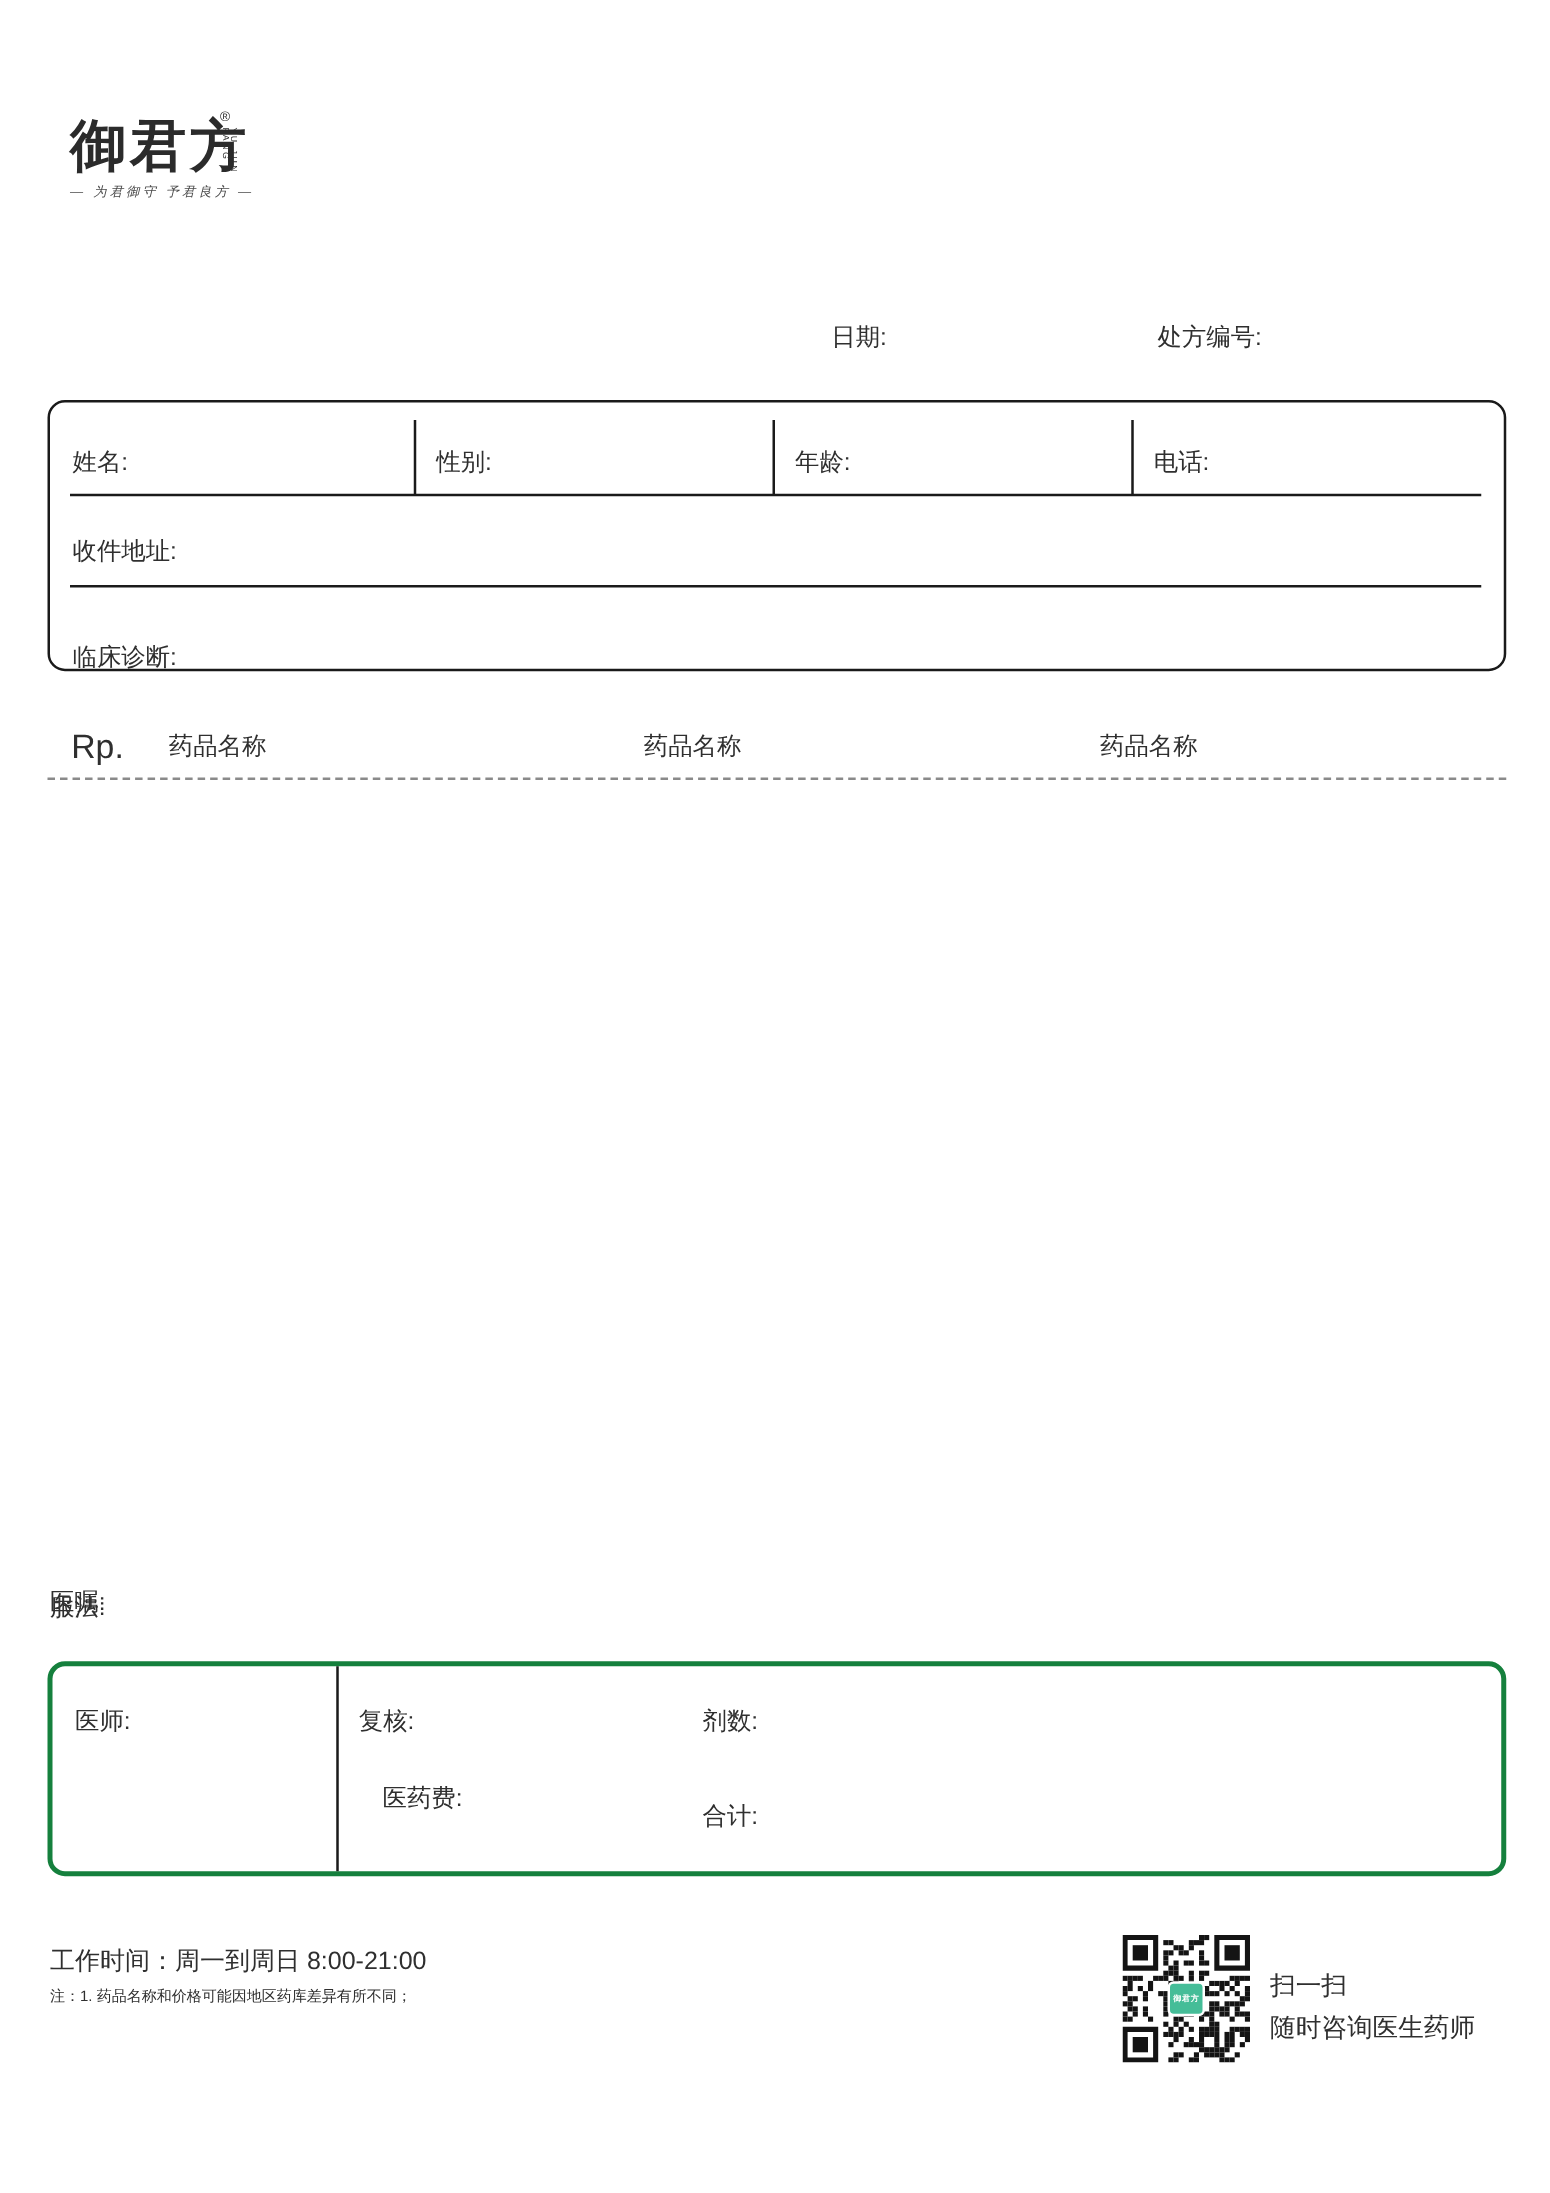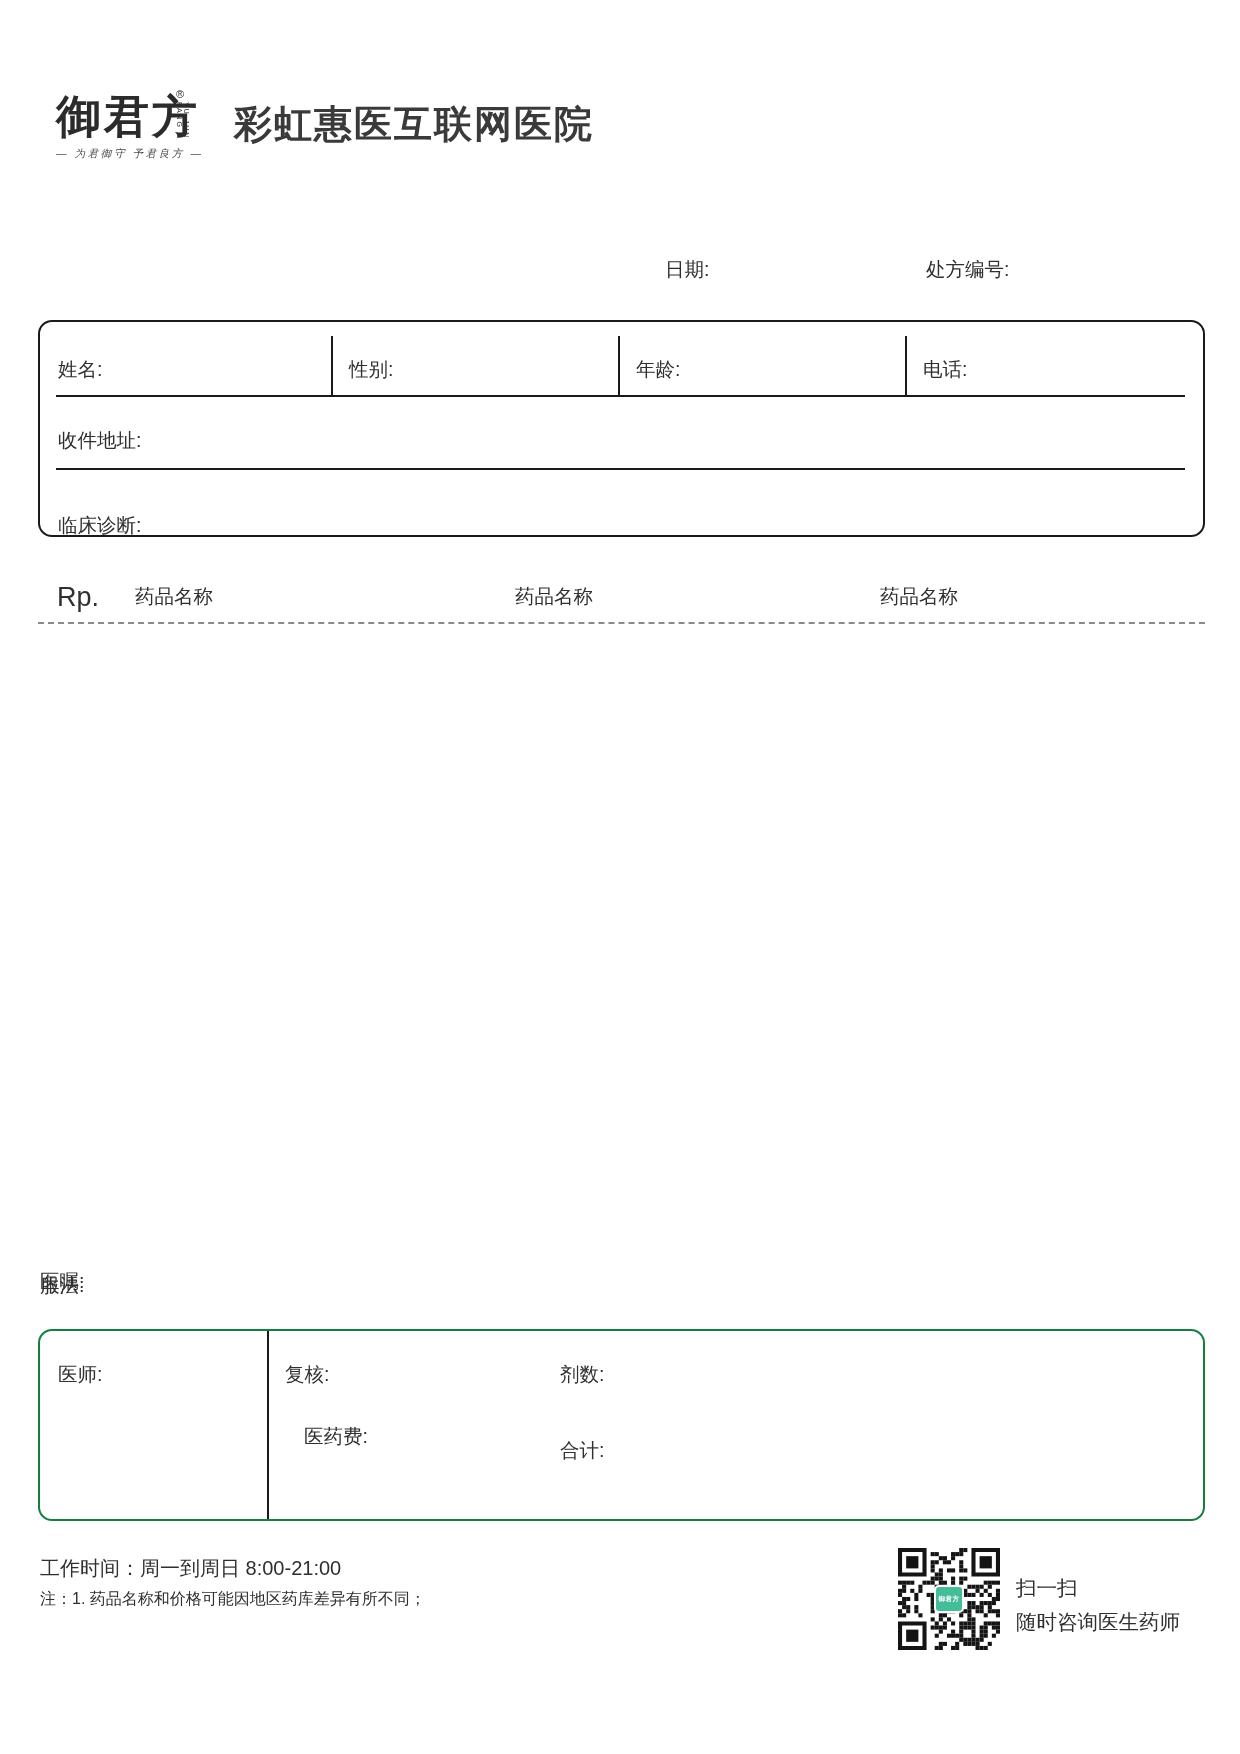--- a/index.html
+++ b/index.html
@@ -33,46 +33,45 @@
   .drug-col-1{left:135px;top:583px;font-size:19.5px;}
   .drug-col-2{left:515px;top:583px;font-size:19.5px;}
   .drug-col-3{left:880px;top:583px;font-size:19.5px;}
   .dash-line{left:38px;top:622px;width:1167px;height:0;border-top:2px dashed #8a8a8a;}
 
   
   .usage-label{left:40px;top:1272px;font-size:19.5px;}
   .advice-label{left:40px;top:1268px;font-size:19.5px;}
 
   
-  .sign-box{left:38px;top:1329px;width:1167px;height:192px;border:2px solid #15803d;
+  .sign-box{left:38px;top:1329px;width:1167px;height:172px;border:4px solid #15803d;
             border-radius:14px;box-sizing:border-box;background:#fff;}
   .sign-box .vdiv{position:absolute;top:0;bottom:0;left:227px;width:2px;background:#1a1a1a;}
 
   
   .hours{left:40px;top:1555px;font-size:20px;}
-  .note1{left:40px;top:1589px;font-size:16px;}
+  .note1{left:40px;top:1589px;font-size:12px;}
   .note2{left:40px;top:1623px;font-size:20px;}
   .qr{left:898px;top:1548px;width:102px;height:102px;}
   .qr svg{display:block;width:102px;height:102px;}
   .qr-badge{position:absolute;left:36px;top:37px;width:30px;height:28px;border-radius:5px;
             border:2px solid #fff;box-sizing:border-box;display:flex;align-items:center;
             justify-content:center;color:#fff;font-size:6.5px;font-weight:bold;letter-spacing:.5px;}
   .scan-label{left:1016px;top:1574px;font-size:20.5px;}
   .scan-sub{left:1016px;top:1608px;font-size:20.5px;}
 </style>
 </head>
 <body>
 
 <div class="page">
 
   <div class="abs brand">御君方</div>
   <div class="abs brand-reg">®</div>
   <div class="abs brand-side">YU JUN FANG</div>
   <div class="abs brand-tagline">— 为君御守 予君良方 —</div>
-  <div class="abs hospital">彩虹惠医互联网医院</div>
 
   <div class="abs date-label">日期:</div>
   <div class="abs rxno-label">处方编号:</div>
 
   <div class="abs patient-box">
     <span class="fld" style="left:18px;top:34px;">姓名:</span>
     <span class="fld" style="left:309px;top:34px;">性别:</span>
     <span class="fld" style="left:596px;top:34px;">年龄:</span>
     <span class="fld" style="left:883px;top:34px;">电话:</span>
     <div class="vdiv" style="left:291px;"></div>

